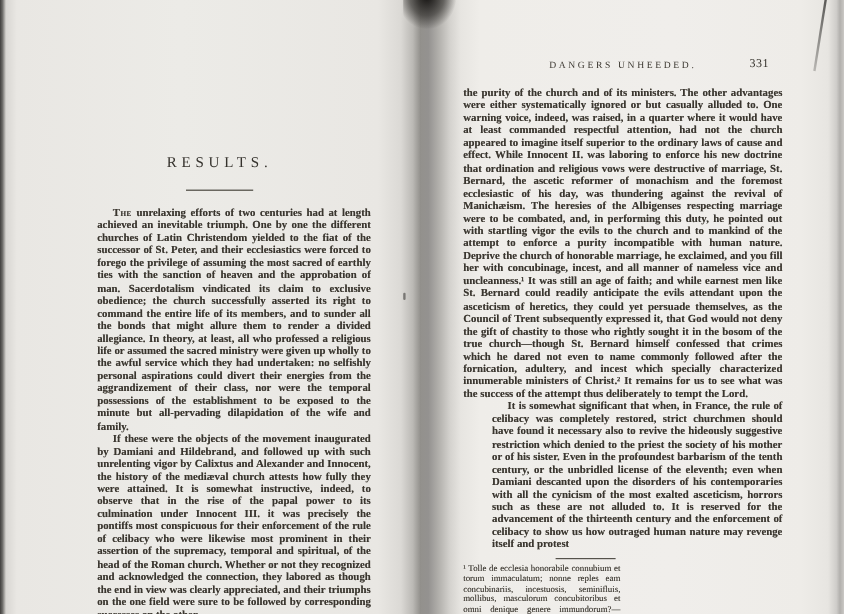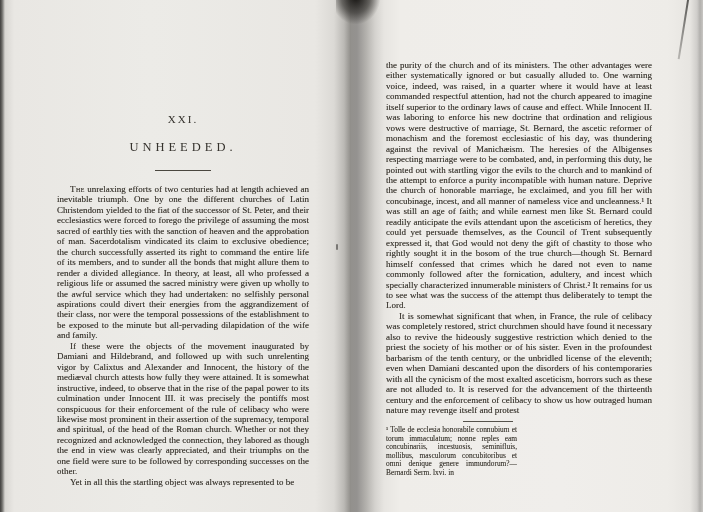--- a/index.html
+++ b/index.html
@@ -37,22 +37,23 @@
 
   .chapter-num{text-align:center;font-size:11px;letter-spacing:2px;color:#35322d;}
   .chapter-title{text-align:center;font-size:12.5px;letter-spacing:4px;margin-top:15px;color:#35322d;}
   .chapter-rule{width:56px;margin:15px auto 0;border:0;border-top:1.2px solid #4a473f;}
 
   .body-block{margin-top:13px;}
   p.body-p{
     margin:0;font-size:9px;line-height:10.45px;text-align:justify;
     color:#3a362f;hyphens:auto;-webkit-hyphens:auto;
     text-shadow:0 0 0.45px rgba(58,54,47,0.55);
+    font-weight:bold;
   }
-  p.indent{text-indent:13px;}
+  p.indent{text-indent:13px;margin-left:24px;}
   .lead-caps{font-variant:small-caps;letter-spacing:0.4px;}
 
   .head-row{position:relative;height:12px;}
   .running-head{display:block;text-align:center;font-size:8px;letter-spacing:2.2px;color:#3a362f;}
   .page-number{position:absolute;right:11px;top:-2px;font-size:10px;letter-spacing:0.5px;color:#35322c;}
   .page-right .body-block{margin-top:10px;}
 
   .footnote-rule{width:50px;margin:6px 0 4px 77px;border:0;border-top:1px solid #55524b;}
   .footnotes{display:flex;align-items:flex-end;}
   .fn-col{font-size:7.4px;line-height:8.5px;text-align:justify;color:#3d3932;
@@ -66,31 +67,34 @@
 </head>
 <body>
 
 <div class="spread">
 
   <div class="binding-top"></div>
   <div class="gutter-mark"></div>
   <div class="page-curl"></div>
 
   <div class="page page-left">
-    <div class="chapter-num">XXI.</div>
-    <div class="chapter-title">UNHEEDED.</div>
+    <div class="chapter-title">RESULTS.</div>
     <hr class="chapter-rule">
     <div class="body-block">
       <p class="body-p indent"><span class="lead-caps">The</span><span> unrelaxing efforts of two centuries had at length achieved an inevitable triumph. One by one the different churches of Latin Christendom yielded to the fiat of the successor of St. Peter, and their ecclesiastics were forced to forego the privilege of assuming the most sacred of earthly ties with the sanction of heaven and the approbation of man. Sacerdotalism vindicated its claim to exclusive obedience; the church successfully asserted its right to command the entire life of its members, and to sunder all the bonds that might allure them to render a divided allegiance. In theory, at least, all who professed a religious life or assumed the sacred ministry were given up wholly to the awful service which they had undertaken: no selfishly personal aspirations could divert their energies from the aggrandizement of their class, nor were the temporal possessions of the establishment to be exposed to the minute but all-pervading dilapidation of the wife and family.</span></p>
       <p class="body-p indent">If these were the objects of the movement inaugurated by Damiani and Hildebrand, and followed up with such unrelenting vigor by Calixtus and Alexander and Innocent, the history of the mediæval church attests how fully they were attained. It is somewhat instructive, indeed, to observe that in the rise of the papal power to its culmination under Innocent III. it was precisely the pontiffs most conspicuous for their enforcement of the rule of celibacy who were likewise most prominent in their assertion of the supremacy, temporal and spiritual, of the head of the Roman church. Whether or not they recognized and acknowledged the connection, they labored as though the end in view was clearly appreciated, and their triumphs on the one field were sure to be followed by corresponding successes on the other.</p>
       <p class="body-p indent">Yet in all this the startling object was always represented to be</p>
     </div>
   </div>
 
   <div class="page page-right">
+    <div class="head-row">
+      <span class="running-head">DANGERS UNHEEDED.</span>
+      <span class="page-number">331</span>
+    </div>
     <div class="body-block">
       <p class="body-p">the purity of the church and of its ministers. The other advantages were either systematically ignored or but casually alluded to. One warning voice, indeed, was raised, in a quarter where it would have at least commanded respectful attention, had not the church appeared to imagine itself superior to the ordinary laws of cause and effect. While Innocent II. was laboring to enforce his new doctrine that ordination and religious vows were destructive of marriage, St. Bernard, the ascetic reformer of monachism and the foremost ecclesiastic of his day, was thundering against the revival of Manichæism. The heresies of the Albigenses respecting marriage were to be combated, and, in performing this duty, he pointed out with startling vigor the evils to the church and to mankind of the attempt to enforce a purity incompatible with human nature. Deprive the church of honorable marriage, he exclaimed, and you fill her with concubinage, incest, and all manner of nameless vice and uncleanness.¹ It was still an age of faith; and while earnest men like St. Bernard could readily anticipate the evils attendant upon the asceticism of heretics, they could yet persuade themselves, as the Council of Trent subsequently expressed it, that God would not deny the gift of chastity to those who rightly sought it in the bosom of the true church—though St. Bernard himself confessed that crimes which he dared not even to name commonly followed after the fornication, adultery, and incest which specially characterized innumerable ministers of Christ.² It remains for us to see what was the success of the attempt thus deliberately to tempt the Lord.</p>
       <p class="body-p indent">It is somewhat significant that when, in France, the rule of celibacy was completely restored, strict churchmen should have found it necessary also to revive the hideously suggestive restriction which denied to the priest the society of his mother or of his sister. Even in the profoundest barbarism of the tenth century, or the unbridled license of the eleventh; even when Damiani descanted upon the disorders of his contemporaries with all the cynicism of the most exalted asceticism, horrors such as these are not alluded to. It is reserved for the advancement of the thirteenth century and the enforcement of celibacy to show us how outraged human nature may revenge itself and protest</p>
     </div>
     <hr class="footnote-rule">
     <div class="footnotes">
       <div class="fn-col fn-left">
         <p>¹ Tolle de ecclesia honorabile connubium et torum immaculatum; nonne reples eam concubinariis, incestuosis, seminifluis, mollibus, masculorum concubitoribus et omni denique genere immundorum?—Bernardi Serm. lxvi. in</p>
       </div>
     </div>

